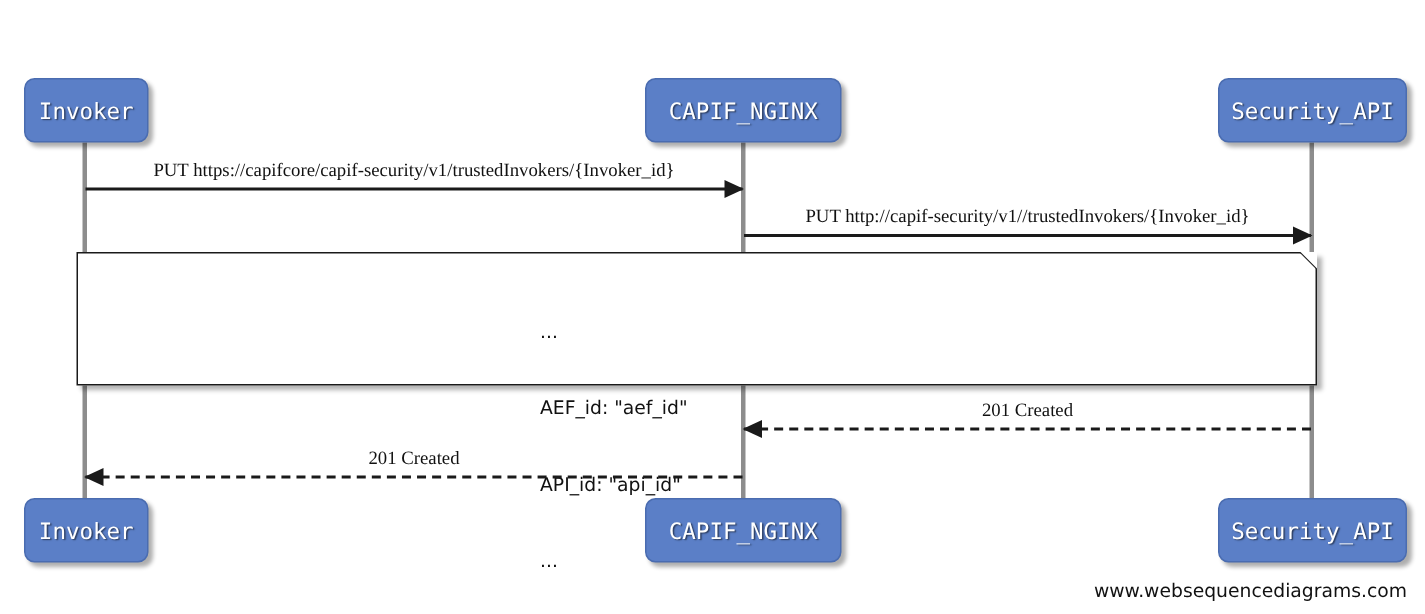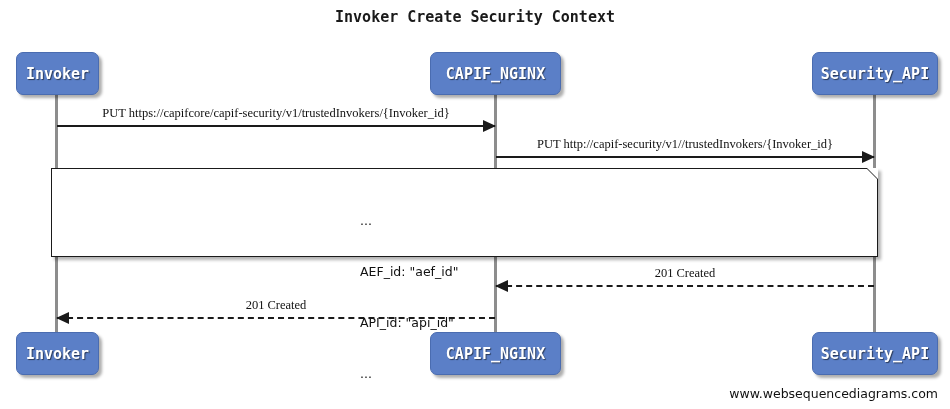--- a/index.html
+++ b/index.html
@@ -51,21 +51,21 @@
     border-radius: 7px;
     box-shadow: 3px 3px 3px rgba(0,0,0,0.32);
     display: flex;
     align-items: center;
     justify-content: center;
     height: 43px;
   }
   .participant span {
     font-family: "DejaVu Sans Mono", monospace;
     font-size: 15px;
-    font-weight: bold;
+    font-weight: normal;
     color: #ffffff;
     text-shadow: 1px 1px 1px rgba(0,0,0,0.55);
     white-space: nowrap;
   }
 
   
   .msg {
     position: absolute;
     height: 0;
   }
@@ -158,21 +158,20 @@
     font-size: 12.5px;
     color: #111111;
     white-space: nowrap;
   }
 </style>
 </head>
 <body>
 
 <div id="canvas">
 
-  <div class="diagram-title">Invoker Create Security Context</div>
 
   <div class="lifeline" style="left:55px;"></div>
   <div class="lifeline" style="left:494px;"></div>
   <div class="lifeline" style="left:873px;"></div>
 
   <div class="participant" style="left:16px; top:52px; width:83px;">
     <span>Invoker</span>
   </div>
   <div class="participant" style="left:430px; top:52px; width:131px;">
     <span>CAPIF_NGINX</span>

